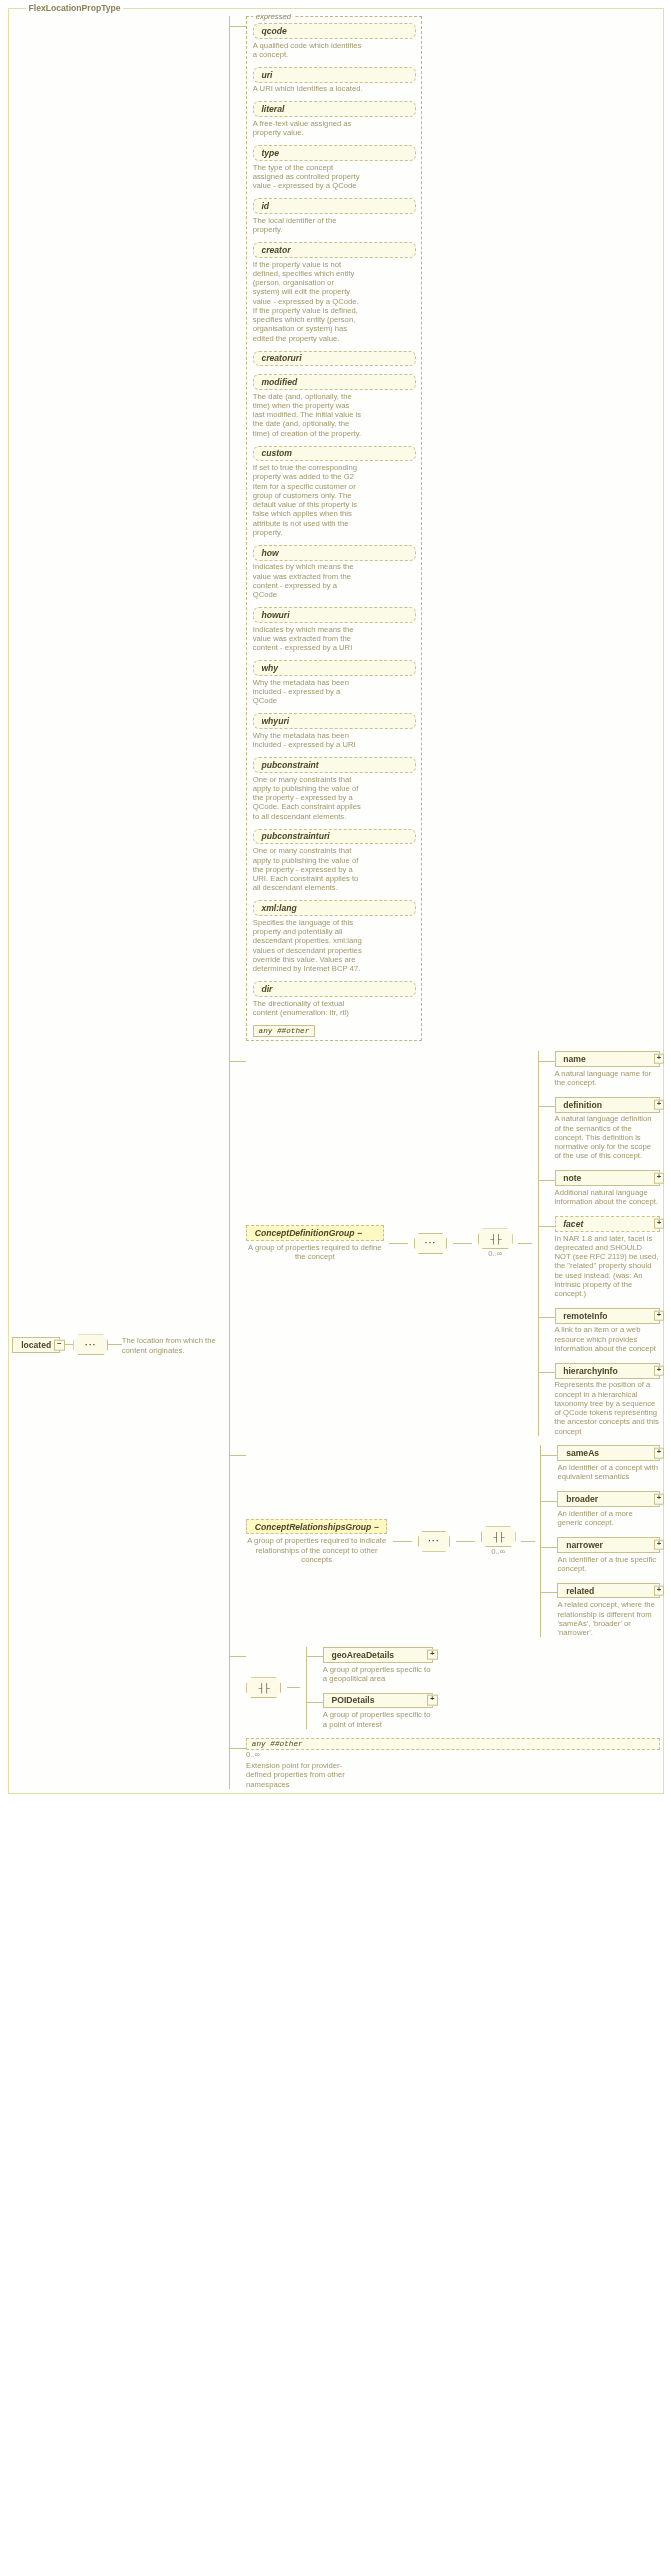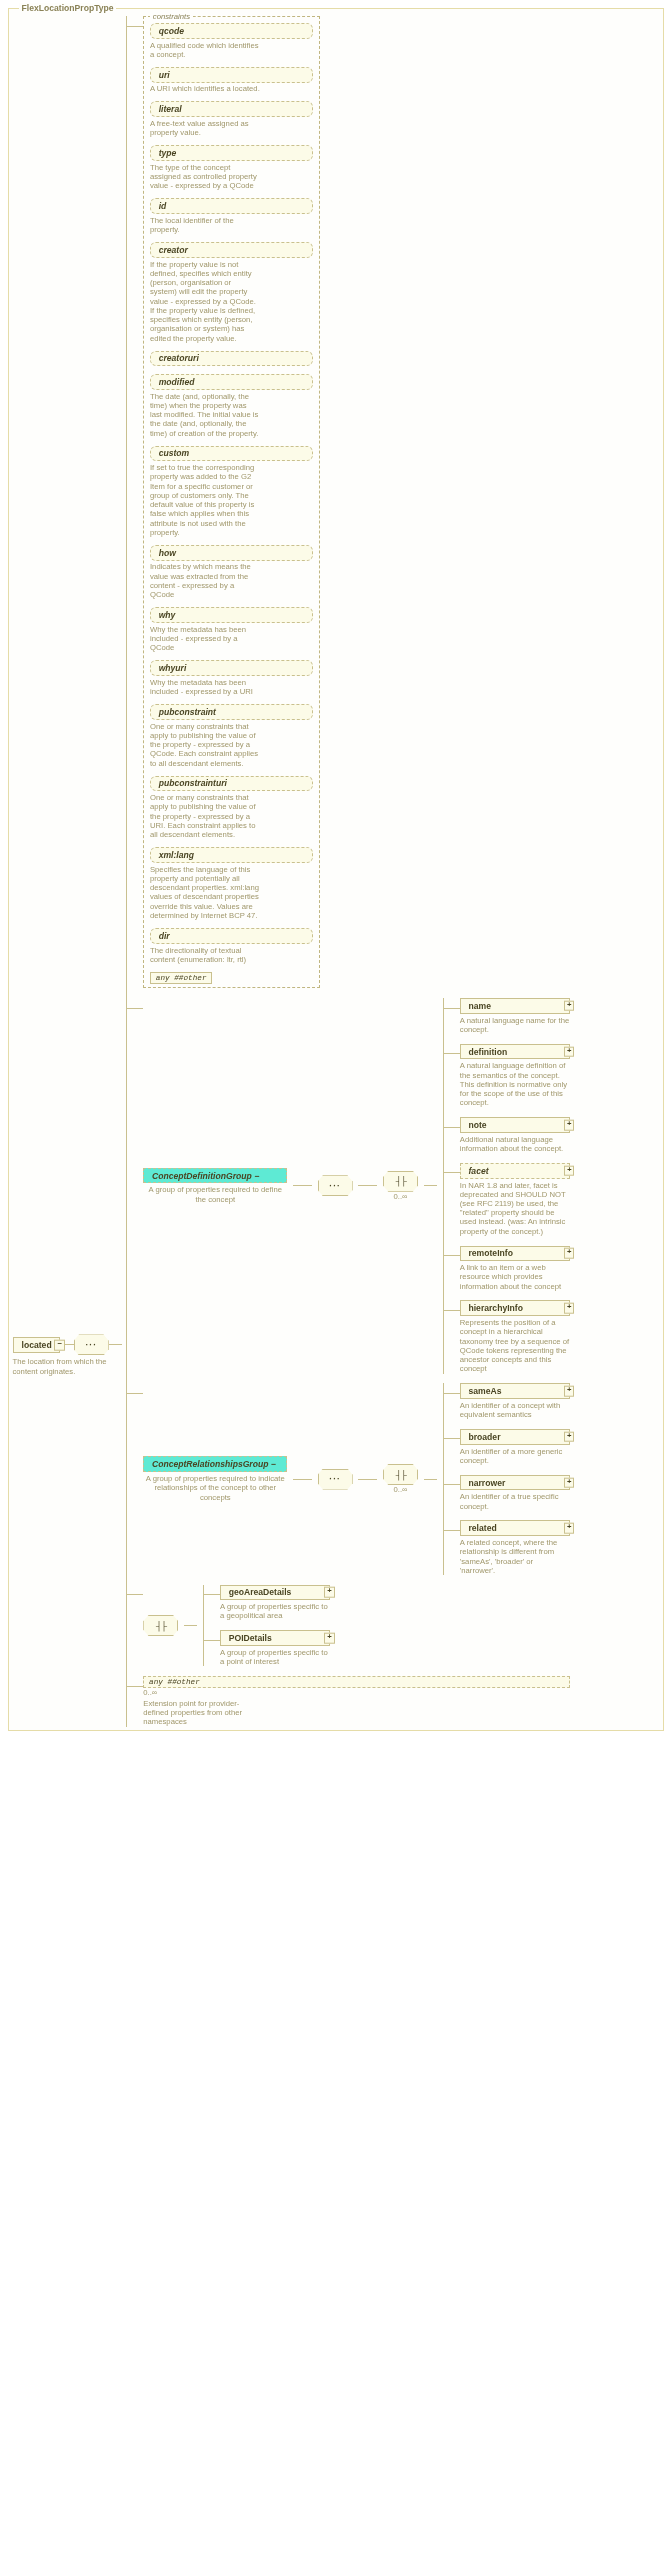--- a/index.html
+++ b/index.html
@@ -14,35 +14,34 @@
   }
   .outer-frame {
     border: 1px solid #e5dca8;
     padding: 3.8px 3.8px 3.8px 3.8px;
     position: relative;
     background: #fefefc;
   }
   .outer-frame-label {
     position: absolute;
     top: -5.7px;
-    left: 10px;
+    left: 17px;
     background: #fefefc;
     padding: 0 2.9px;
     font-size: 8.6px;
     color: #8a8257;
     font-weight: bold;
   }
   .row {
     display: flex;
     align-items: flex-start;
   }
   .root-col {
     display: flex;
-    flex-direction: column;
-    align-items: center;
+    align-items: flex-start;
     padding-top: 1322px; 
   }
   .node-box {
     border: 1px solid #c9c08e;
     background: #fcfbe8;
     padding: 1.9px 7.7px;
     font-weight: bold;
     color: #4a4523;
     white-space: nowrap;
     position: relative;
@@ -123,21 +122,21 @@
     padding: 0 2.9px;
     font-size: 7.7px;
     font-style: italic;
     color: #8a8257;
   }
   .attr-item {
     margin-bottom: 7.7px;
   }
   .groupbox {
     border: 1px dashed #c9c08e;
-    background: #5eead4;
+    background: #fef9c3;
     padding: 1.9px 7.7px;
     font-weight: bold;
     color: #4a4523;
     white-space: nowrap;
     position: relative;
     font-style: italic;
   }
   .any-box {
     border: 1px solid #c9c08e;
     background: #fcfbe8;
@@ -206,21 +205,21 @@
         <div class="hline" style="width:13.4px"></div>
       </div>
       <div class="desc">The location from which the content originates.</div>
     </div>
 
     <div class="tree" style="margin-left:3.8px; margin-top:0;">
       <div class="branch" style="margin-top:3.8px;">
 
         <div class="item">
           <div class="attrs-frame">
-            <span class="attrs-frame-label">constraints</span>
+            <span class="attrs-frame-label">expressed</span>
             <div id="attrs-holder">
                 <div class="attr-item">
                   <div class="node-box dashed attr">qcode</div>
                   <div class="desc">A qualified code which identifies a concept.</div>
                 </div>
                 <div class="attr-item">
                   <div class="node-box dashed attr">uri</div>
                   <div class="desc">A URI which identifies a located.</div>
                 </div>
                 <div class="attr-item">
@@ -246,20 +245,24 @@
                   <div class="node-box dashed attr">modified</div>
                   <div class="desc">The date (and, optionally, the time) when the property was last modified. The initial value is the date (and, optionally, the time) of creation of the property.</div>
                 </div>
                 <div class="attr-item">
                   <div class="node-box dashed attr">custom</div>
                   <div class="desc">If set to true the corresponding property was added to the G2 Item for a specific customer or group of customers only. The default value of this property is false which applies when this attribute is not used with the property.</div>
                 </div>
                 <div class="attr-item">
                   <div class="node-box dashed attr">how</div>
                   <div class="desc">Indicates by which means the value was extracted from the content - expressed by a QCode</div>
+                </div>
+                <div class="attr-item">
+                  <div class="node-box dashed attr">howuri</div>
+                  <div class="desc">Indicates by which means the value was extracted from the content - expressed by a URI</div>
                 </div>
                 <div class="attr-item">
                   <div class="node-box dashed attr">why</div>
                   <div class="desc">Why the metadata has been included - expressed by a QCode</div>
                 </div>
                 <div class="attr-item">
                   <div class="node-box dashed attr">whyuri</div>
                   <div class="desc">Why the metadata has been included - expressed by a URI</div>
                 </div>
                 <div class="attr-item">

